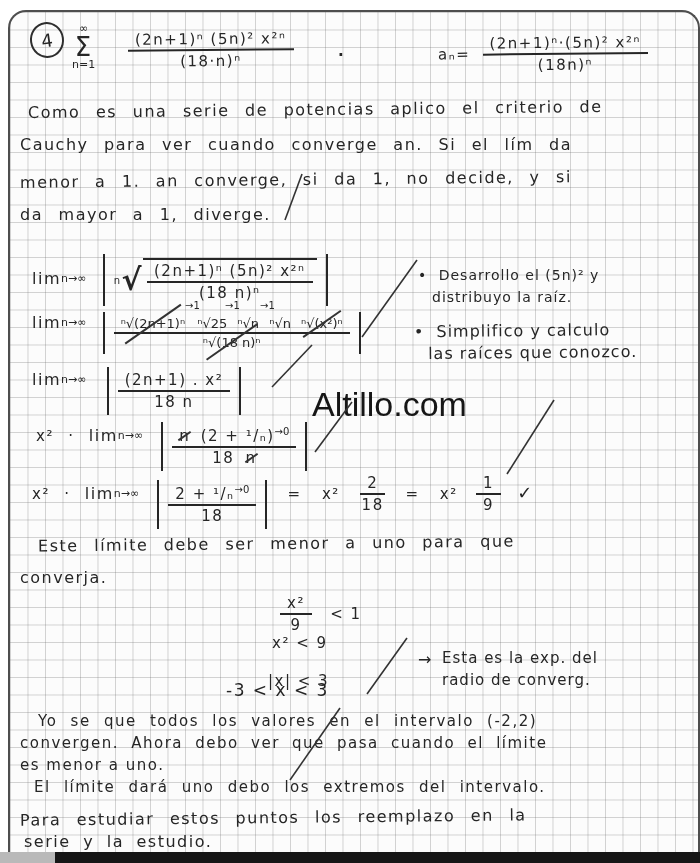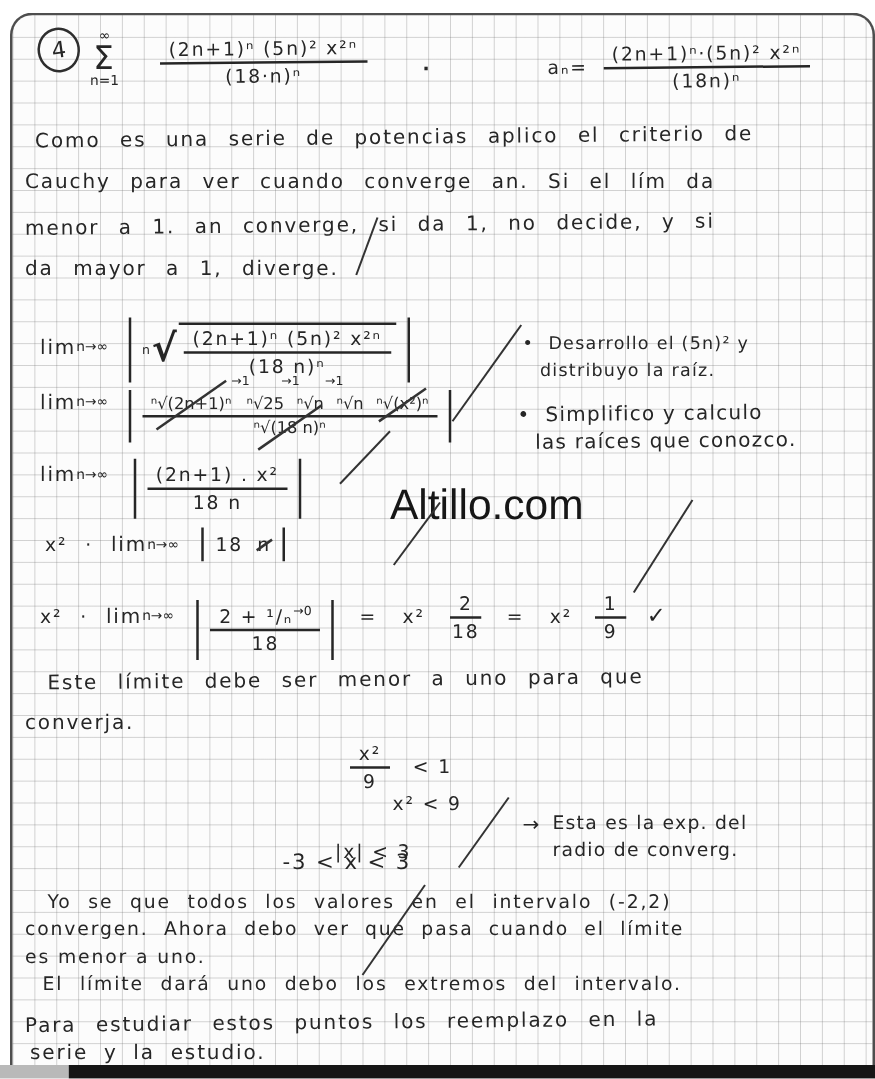--- a/index.html
+++ b/index.html
@@ -134,20 +134,24 @@
 
     <div class="hw" style="left:26px;top:410px;">
       <span>x²</span>
       <span style="margin:0 8px;">·</span>
       <span class="limblk">
           <span class="l1">lim</span>
           <span class="l2">n→∞</span>
         </span>
       <span class="abs" style="margin-left:12px;">
         <span class="frac">
+          <span class="num">
+            <span class="cancel">n</span>
+            <span style="margin-left:4px;">(2 + ¹/ₙ)</span><sup class="small-sup">→0</sup>
+          </span>
           <span class="den">
             <span>18</span>
             <span class="cancel" style="margin-left:5px;">n</span>
           </span>
         </span>
       </span>
     </div>
 
     <div class="hw" style="left:22px;top:462px;">
       <span>x²</span>
@@ -193,21 +197,21 @@
     <div class="hw soft" style="left:28px;top:522px;font-size:16px;word-spacing:9px;">Este límite debe ser menor a uno para que</div>
     <div class="hw" style="left:10px;top:556px;font-size:16px;">converja.</div>
 
     <div class="hw" style="left:270px;top:582px;">
       <span class="frac">
         <span class="num">x²</span>
         <span class="den">9</span>
       </span>
       <span style="margin-left:12px;">&lt; 1</span>
     </div>
-    <div class="hw" style="left:272px;top:622px;padding-left:32px;">x²  &lt; 9</div>
+    <div class="hw" style="left:262px;top:622px;">x²  &lt; 9</div>
     <div class="hw" style="left:258px;top:660px;">|x| &lt; 3</div>
     <div class="hw" style="left:216px;top:668px;font-size:17px;">-3 &lt; x &lt; 3</div>
     <span class="hw" style="left:408px;top:638px;font-size:16px;">→</span>
     <div class="bullet-note hw" style="left:432px;top:635px;font-size:15px;">
       <span>Esta es la exp. del</span><br>
       <span>radio de converg.</span>
     </div>
 
     <div class="hw" style="left:28px;top:700px;font-size:15px;word-spacing:7px;">Yo se que todos los valores en el intervalo (-2,2)</div>
     <div class="hw" style="left:10px;top:722px;font-size:15px;word-spacing:6px;">convergen. Ahora debo ver que pasa cuando el límite</div>

